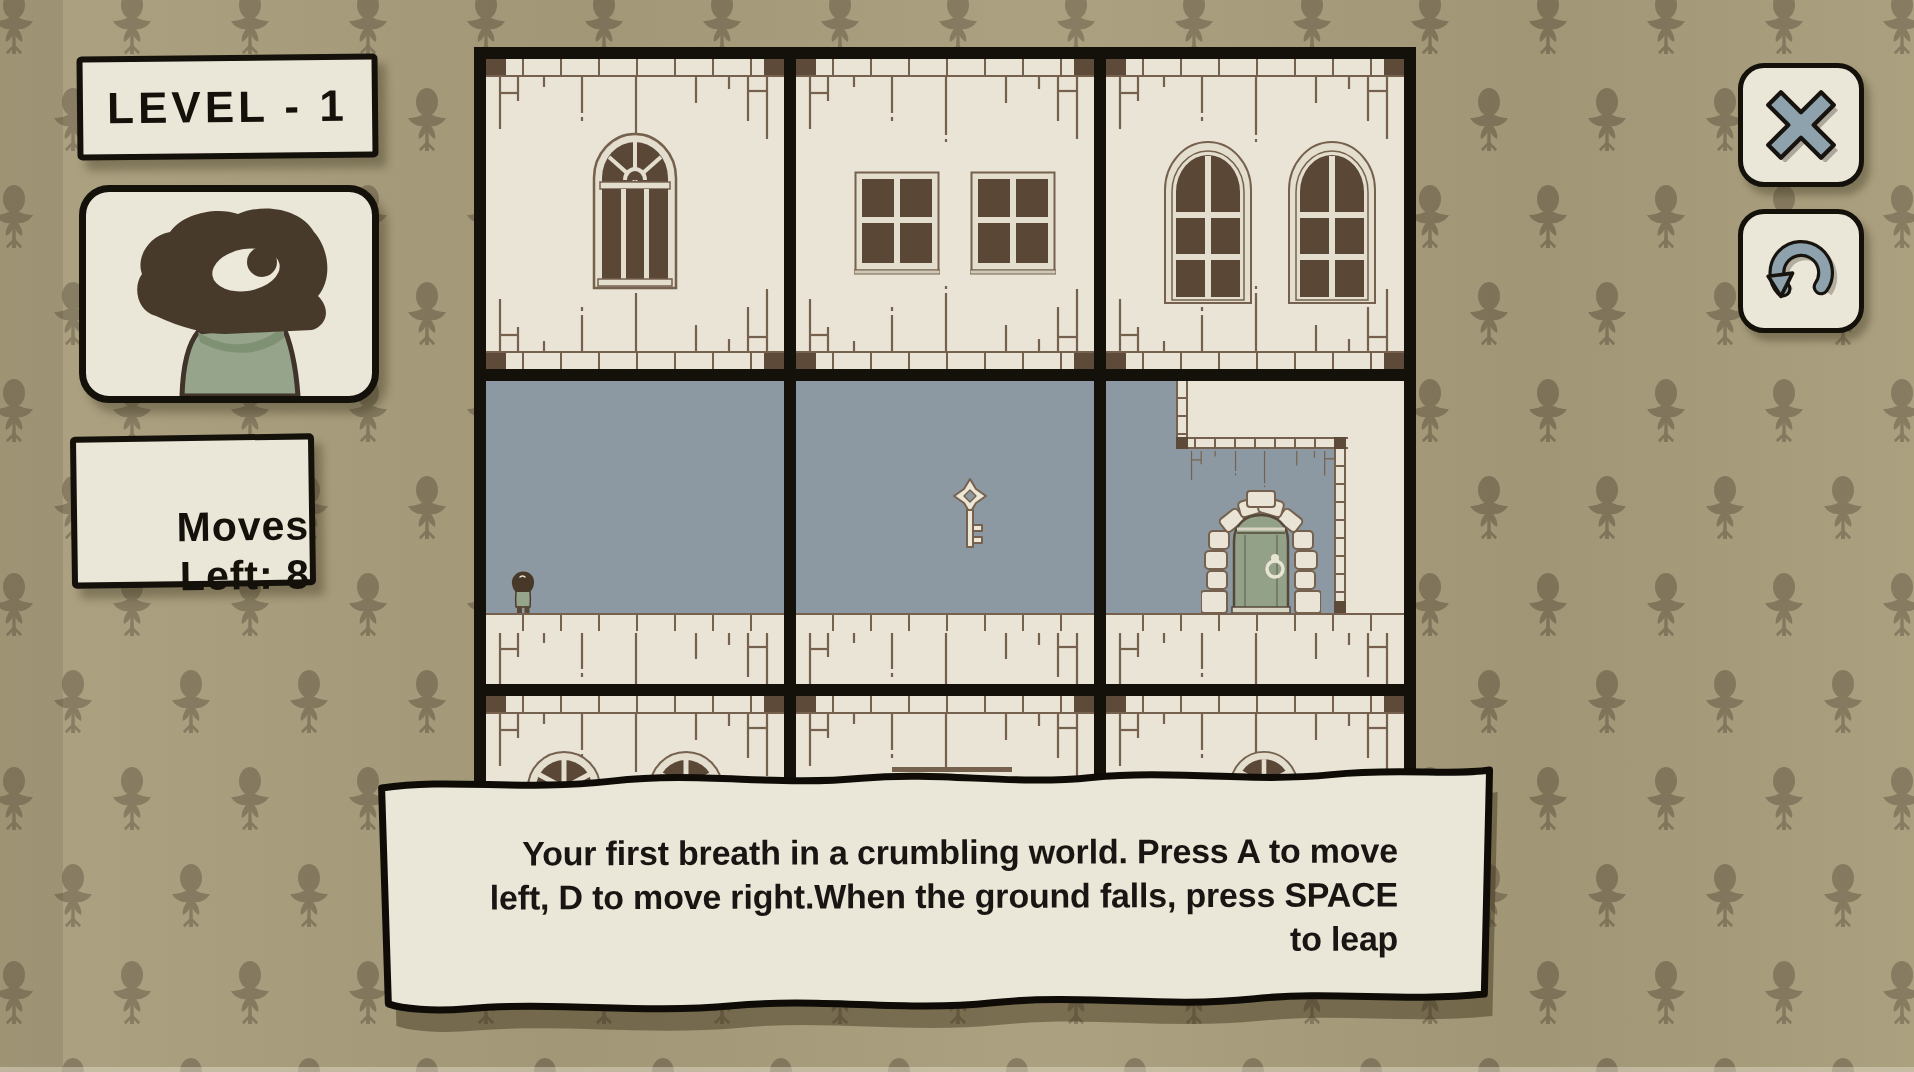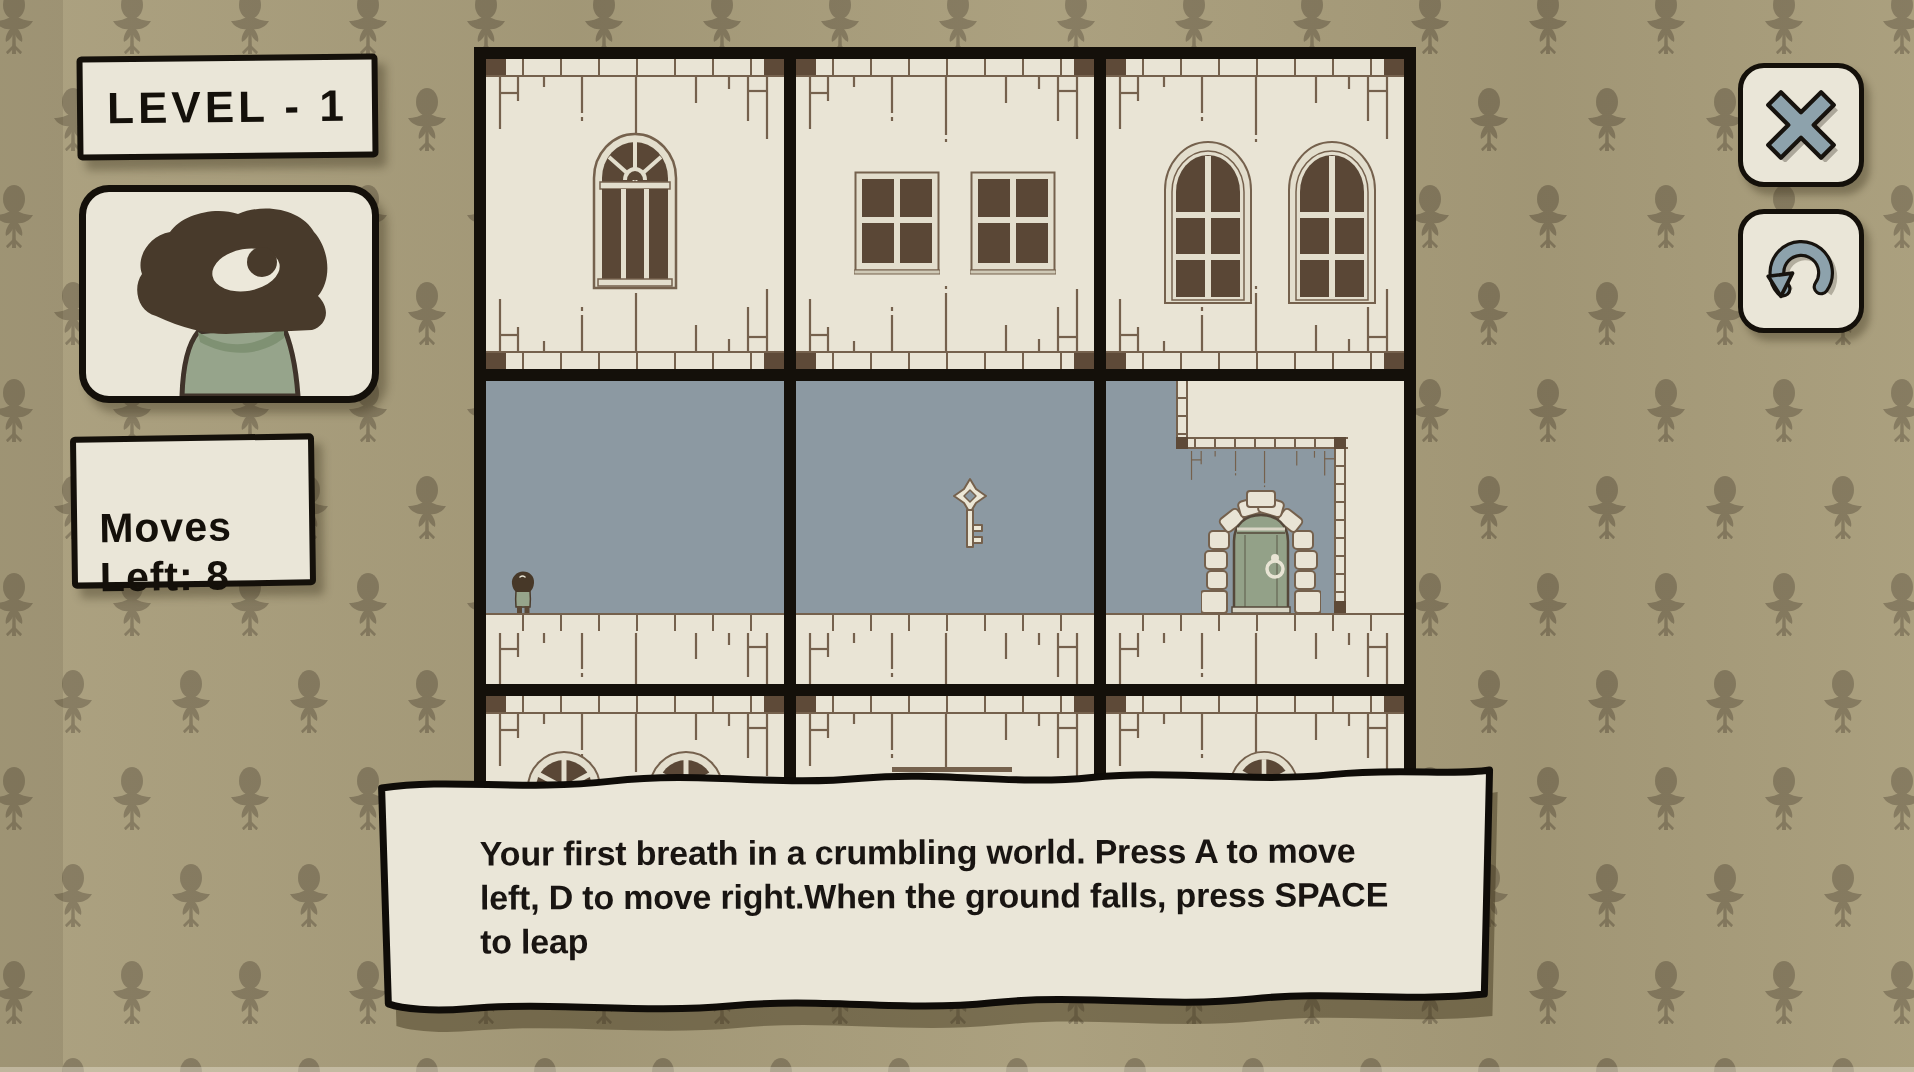--- a/index.html
+++ b/index.html
@@ -3,21 +3,21 @@
 <meta charset="utf-8">
 <style>
   :root{
     --wallpaper-base:#a89d7b; --wallpaper-motif:#7d7258; --panel-cream:#eae6d8;
     --room-cream:#e9e4d5; --ink:#14100a; --brick:#75614d; --brick-dark:#5e4a38;
     --pane-brown:#5a4736; --interior-blue:#8c99a2; --sage:#96a48b; --door-sage:#93a188;
     --icon-gray:#8da2ac; --frame-cream:#e3decd; --text-dark:#191512;
   }
   html,body{margin:0;padding:0;overflow:hidden;background:var(--wallpaper-base);}
   #stage{position:relative;width:1914px;height:1072px;overflow:hidden;
-         font-family:"Liberation Sans",sans-serif;background:var(--wallpaper-base);}
+         font-family:"Liberation Sans",sans-serif;background:var(--wallpaper-base);text-align:right;}
   #wallpaper{position:absolute;left:0;top:0;}
   .streaks{position:absolute;inset:0;pointer-events:none;
     background:linear-gradient(90deg, rgba(255,250,235,.05) 0%, rgba(0,0,0,.04) 30%,
       rgba(255,250,235,.04) 55%, rgba(20,10,0,.05) 80%, rgba(255,250,235,.03) 100%);}
   .left-shade{position:absolute;left:0;top:0;width:63px;height:100%;
     background:rgba(35,25,5,.10);}
   .bottom-light{position:absolute;left:0;bottom:0;width:100%;height:5px;
     background:rgba(230,224,208,.45);}
 
   .panel{position:absolute;background:var(--panel-cream);border:6px solid var(--ink);

